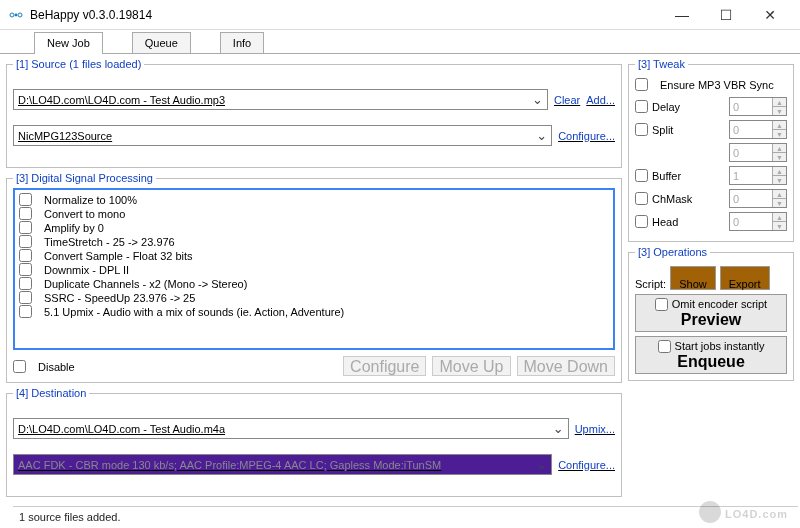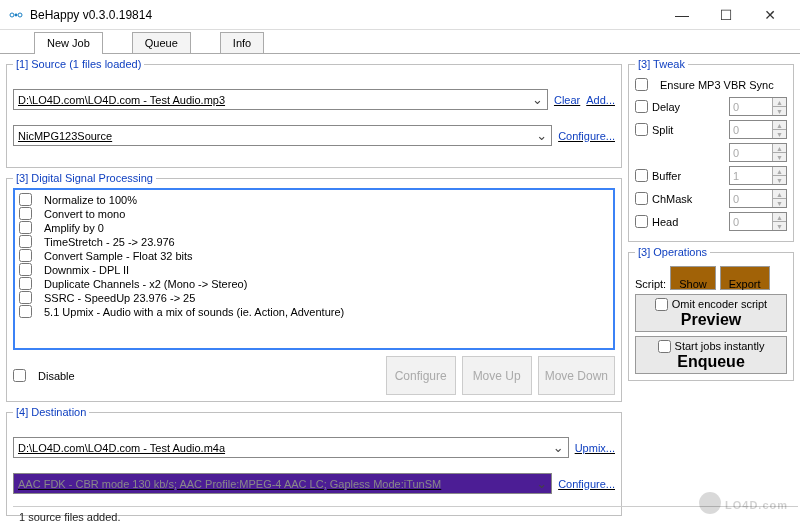--- a/index.html
+++ b/index.html
@@ -27,42 +27,42 @@
 .combo.disabled { background: #4c1d95; color: #888; }
 .combo::after { content: "⌄"; position: absolute; right: 4px; top: 2px; font-size: 13px; color: #444; }
 .link { color: #1040c0; cursor: pointer; white-space: nowrap; }
 
 .dsp-body { border: 2px solid #3b82f6; height: 162px; padding: 2px 4px; overflow: auto; }
 .ck { display: flex; align-items: flex-end; gap: 12px; margin: 1px 0; }
 .ck input { margin: 0; }
 
 .btnbar { display: flex; justify-content: flex-end; gap: 6px; margin-top: 6px; align-items: center; }
 .btnbar .left { margin-right: auto; }
-.btn { min-width: 70px; height: 39px; border: 1px solid #999; background: #e9e9e9; color: #222; font-size: 12px; }
+.btn { min-width: 70px; height: 20px; border: 1px solid #999; background: #e9e9e9; color: #222; font-size: 16px; }
 .btn:disabled { color: #aaa; background: #f2f2f2; border-color: #ccc; }
 
 .tweak-row { display: flex; align-items: center; gap: 4px; margin: 4px 0; }
 .tweak-row .lbl { flex: 1; display: flex; align-items: center; gap: 4px; }
 .tweak-row .lbl input { margin: 0; }
 .spin { width: 58px; height: 19px; border: 1px solid #888; display: flex; align-items: center; padding: 0 14px 0 3px; position: relative; background: #fff; color: #222; }
 .spin.dim { color: #aaa; }
 .spin .ud { position: absolute; right: 0; top: 0; bottom: 0; width: 14px; display: flex; flex-direction: column; }
 .spin .ud span { flex: 1; border-left: 1px solid #aaa; display: flex; align-items: center; justify-content: center; font-size: 7px; background: #f0f0f0; }
 .spin .ud span:first-child { border-bottom: 1px solid #aaa; }
 
 .ops-row { display: flex; align-items: flex-end; gap: 4px; margin: 4px 0; }
 .ops-row .sbtn { height: 22px; border: 1px solid #999; background: #a16207; padding: 11px 8px; font-size: 11px; }
 .bigbtn { width: 100%; height: 38px; border: 1px solid #999; background: #e9e9e9; display: flex; flex-direction: column; align-items: center; justify-content: center; padding: 2px; margin-top: 4px; }
 .bigbtn .small { display: flex; align-items: center; gap: 4px; font-size: 11px; }
 .bigbtn .small input { margin: 0; }
 .bigbtn .big { font-weight: bold; font-size: 16px; }
 
 .statusbar { position: absolute; left: 13px; right: 2px; bottom: 2px; height: 20px; border-top: 1px solid #ccc; display: flex; align-items: center; padding: 0 6px; font-size: 11px; color: #222; }
 
-.watermark { position: absolute; right: 12px; bottom: 13px; font-size: 22px; font-weight: bold; color: rgba(0,0,0,0.18); letter-spacing: 1px; pointer-events: none; }
+.watermark { position: absolute; right: 12px; bottom: 4px; font-size: 22px; font-weight: bold; color: rgba(0,0,0,0.18); letter-spacing: 1px; pointer-events: none; }
 .watermark .globe { display:inline-block; width:22px; height:22px; border-radius:50%; background: rgba(0,0,0,0.15); vertical-align: middle; margin-right:4px; }
 </style>
 </head>
 <body>
 
 <div class="titlebar">
   <span class="titlebar-icon">
     <svg width="14" height="14" viewBox="0 0 14 14">
         <circle cx="3" cy="7" r="2" fill="none" stroke="#1a7fc4" stroke-width="1"></circle>
         <circle cx="11" cy="7" r="2" fill="none" stroke="#1a7fc4" stroke-width="1"></circle>

